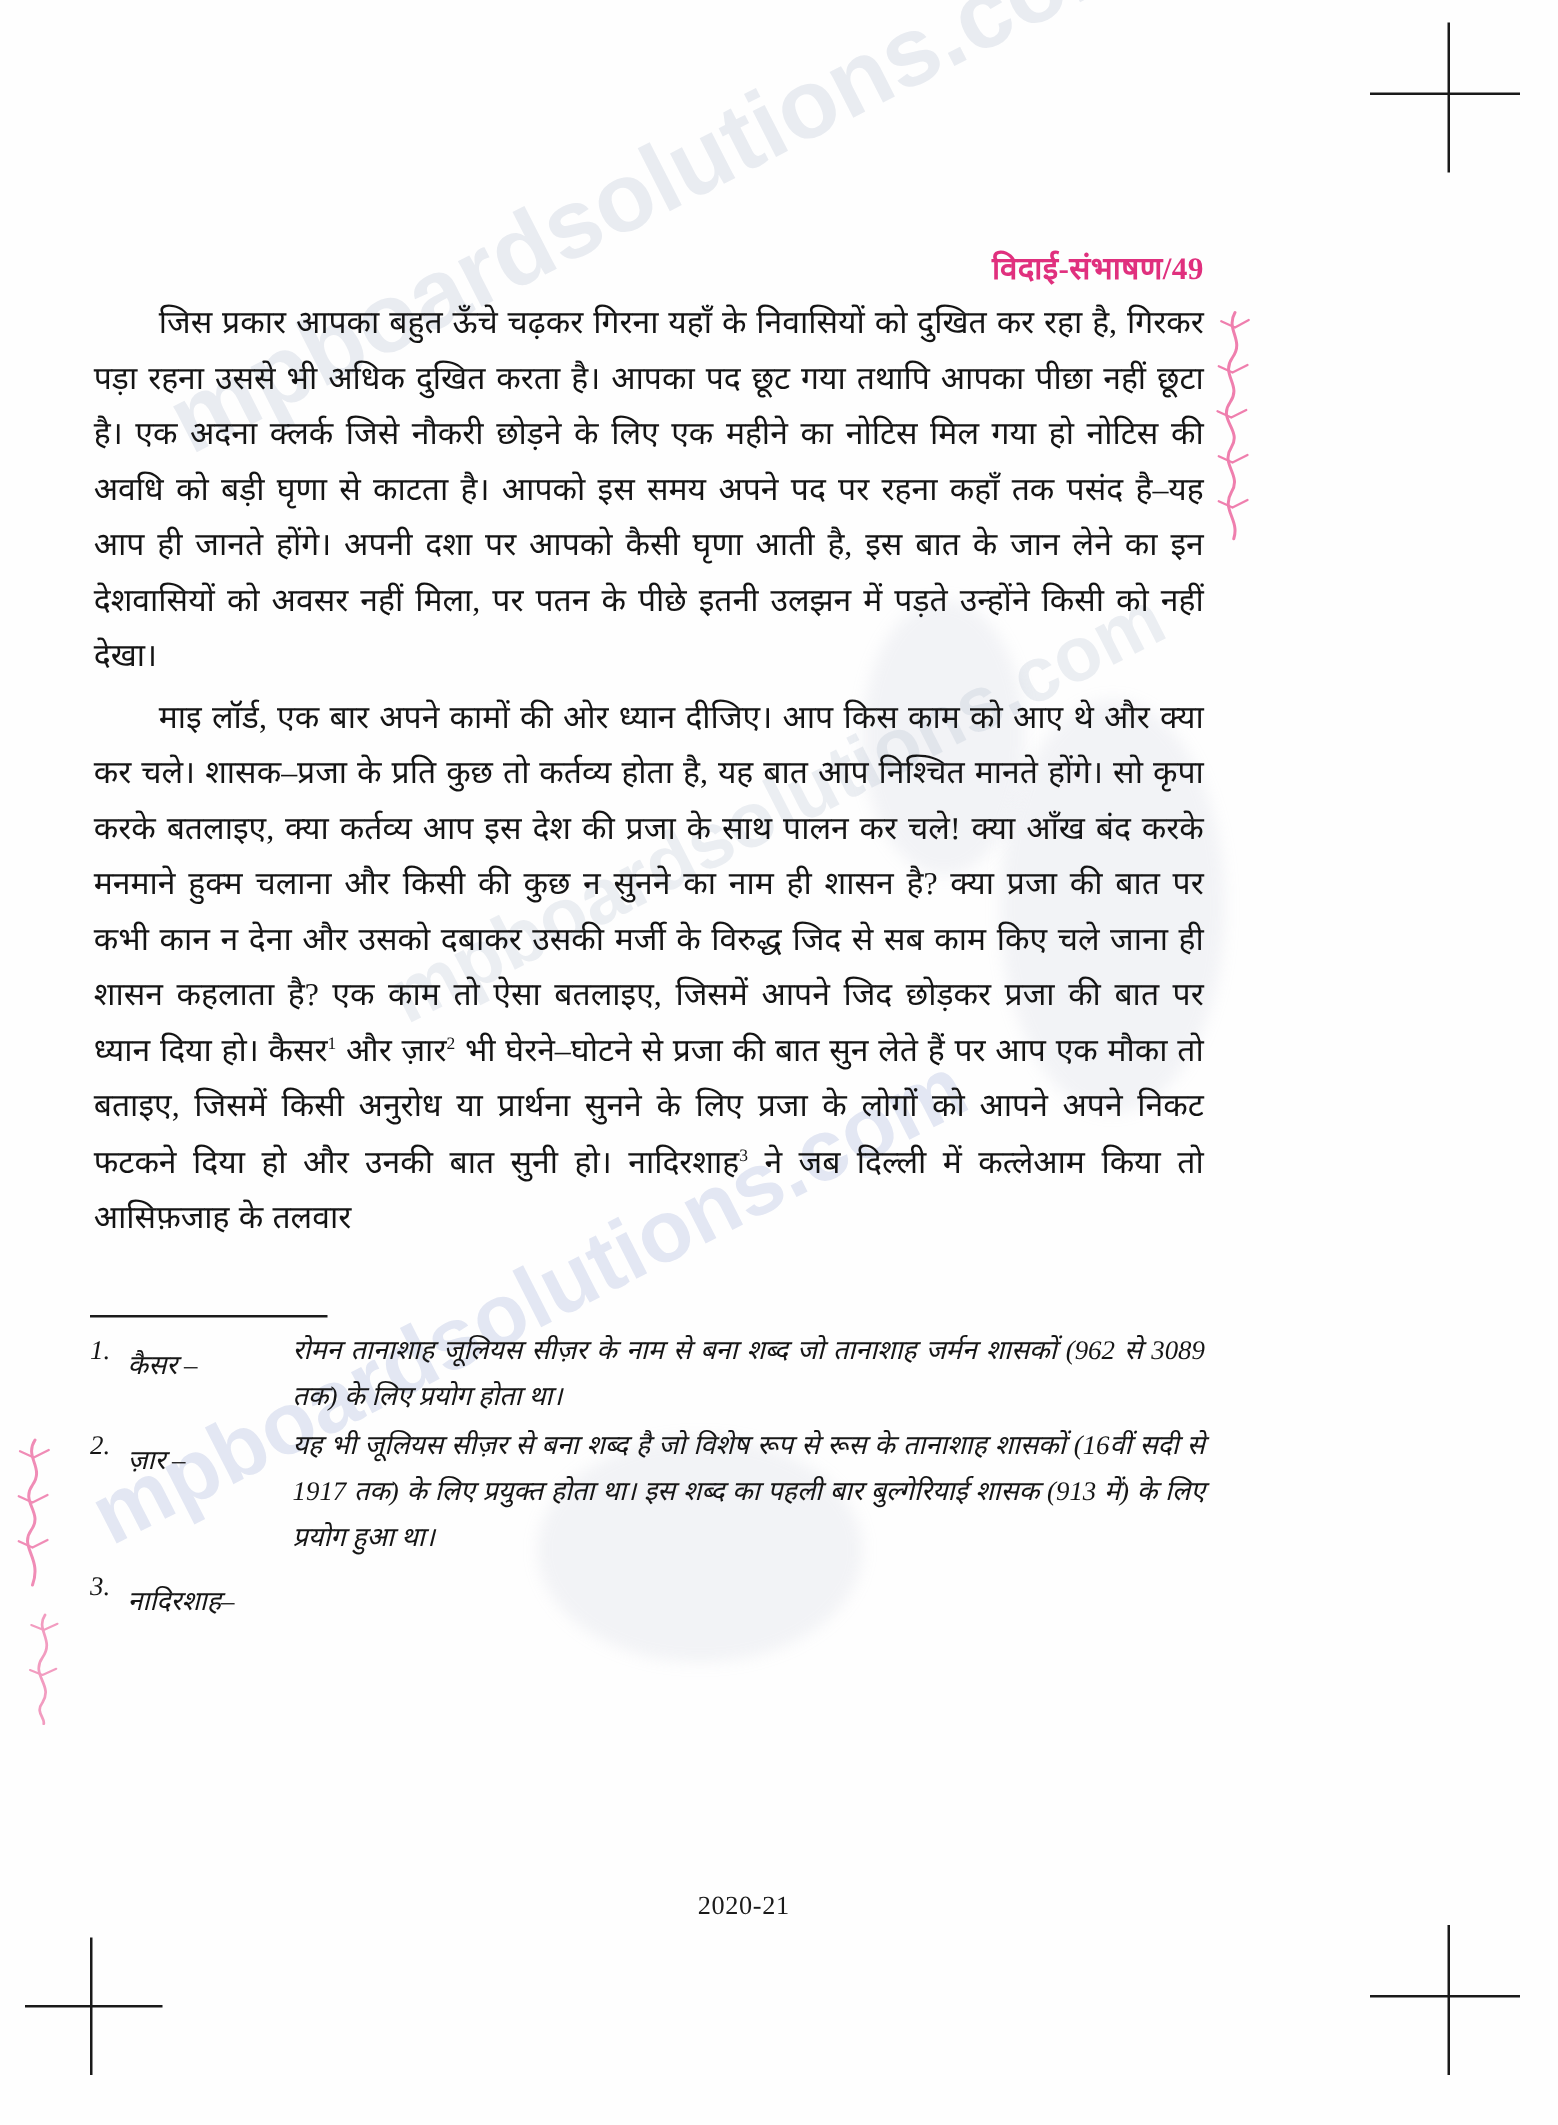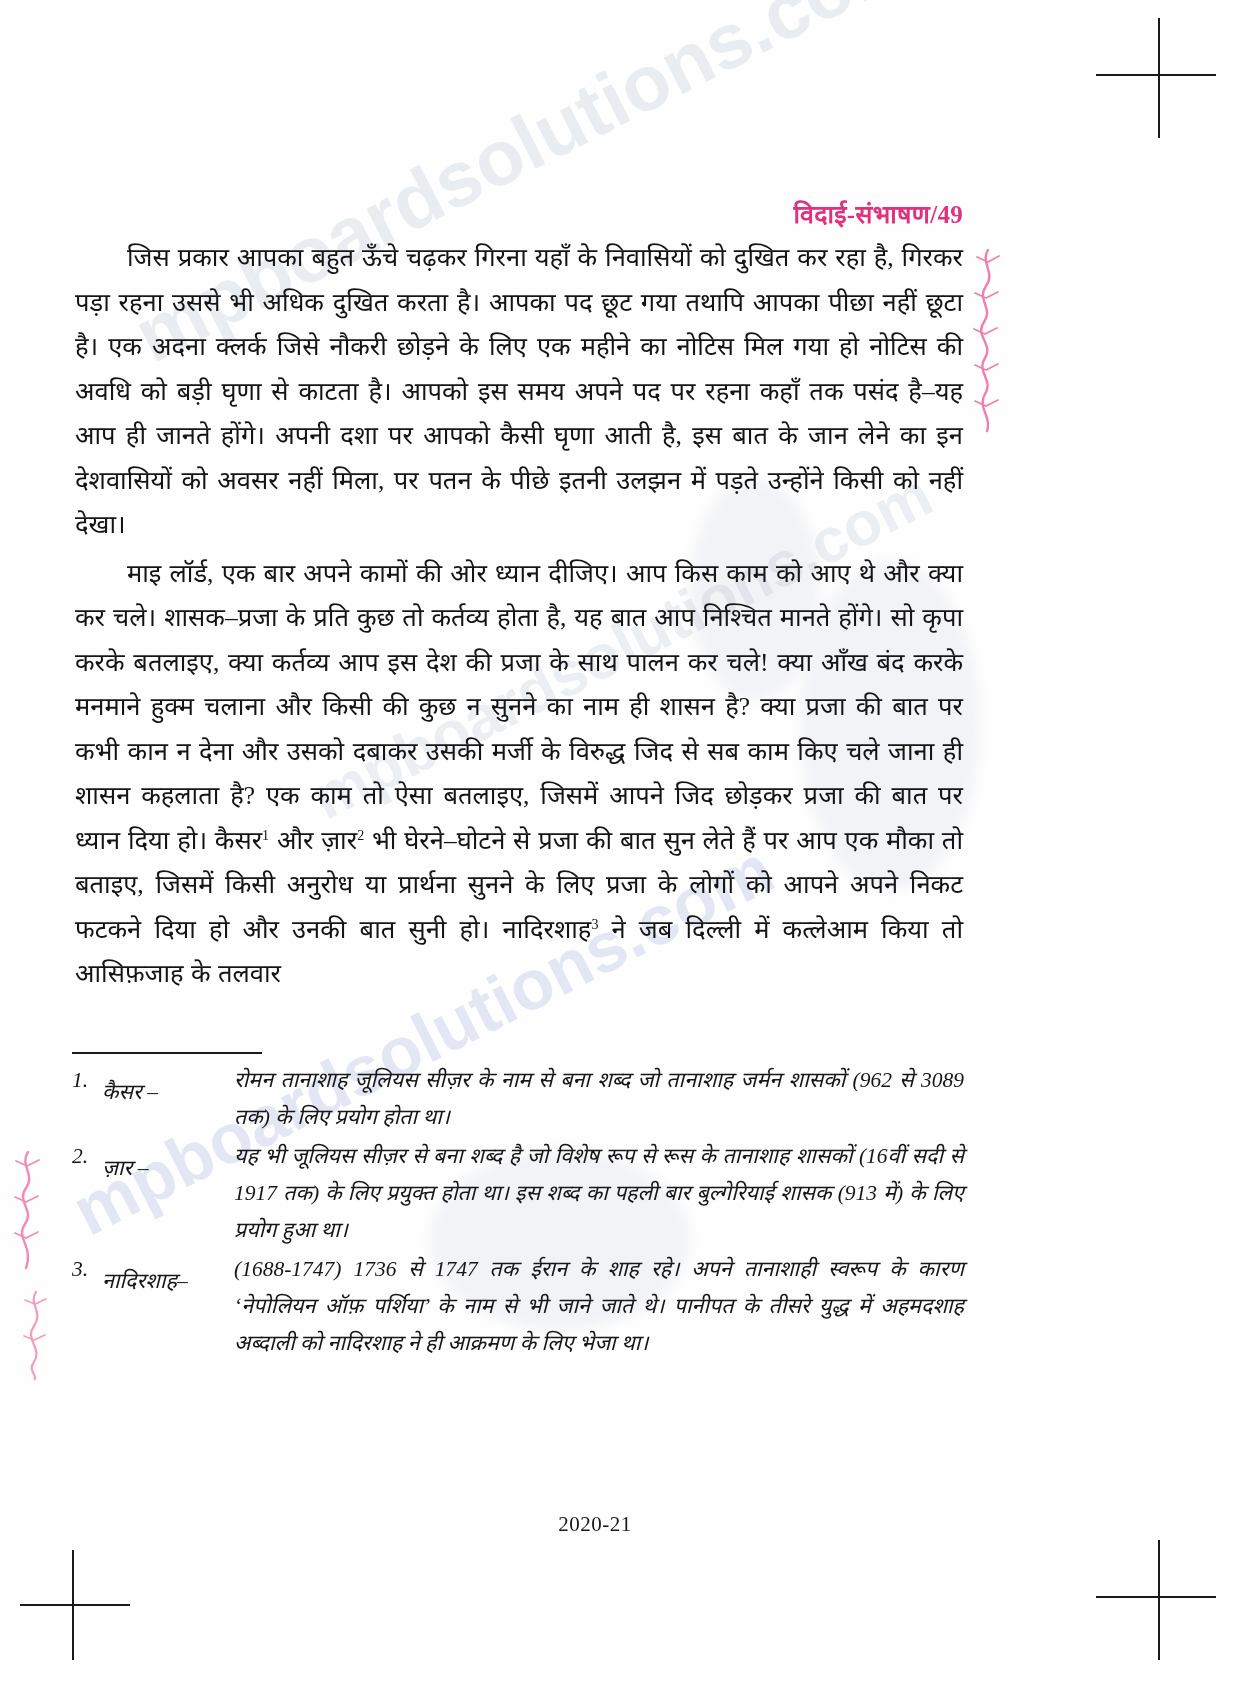--- a/index.html
+++ b/index.html
@@ -264,20 +264,19 @@
         <span class="fn-text">रोमन तानाशाह जूलियस सीज़र के नाम से बना शब्द जो तानाशाह जर्मन शासकों (962 से 3089 तक) के लिए प्रयोग होता था।</span>
       </div>
       <div class="fn">
         <span class="fn-num">2.</span>
         <span class="fn-term">ज़ार  –</span>
         <span class="fn-text">यह भी जूलियस सीज़र से बना शब्द है जो विशेष रूप से रूस के तानाशाह शासकों (16वीं सदी से 1917 तक) के लिए प्रयुक्त होता था। इस शब्द का पहली बार बुल्गेरियाई शासक (913 में) के लिए प्रयोग हुआ था।</span>
       </div>
       <div class="fn">
         <span class="fn-num">3.</span>
         <span class="fn-term">नादिरशाह–</span>
-        <span class="fn-text">(1688-1747) 1736 से 1747 तक ईरान के शाह रहे। अपने तानाशाही स्वरूप के कारण ‘नेपोलियन ऑफ़ पर्शिया’ के नाम से भी जाने जाते थे। पानीपत के तीसरे युद्ध में अहमदशाह अब्दाली को नादिरशाह ने ही आक्रमण के लिए भेजा था।</span>
       </div>
     </div>
 
     <div class="page-footer">2020-21</div>
 
   </div>
 </div>
 
 </body></html>

